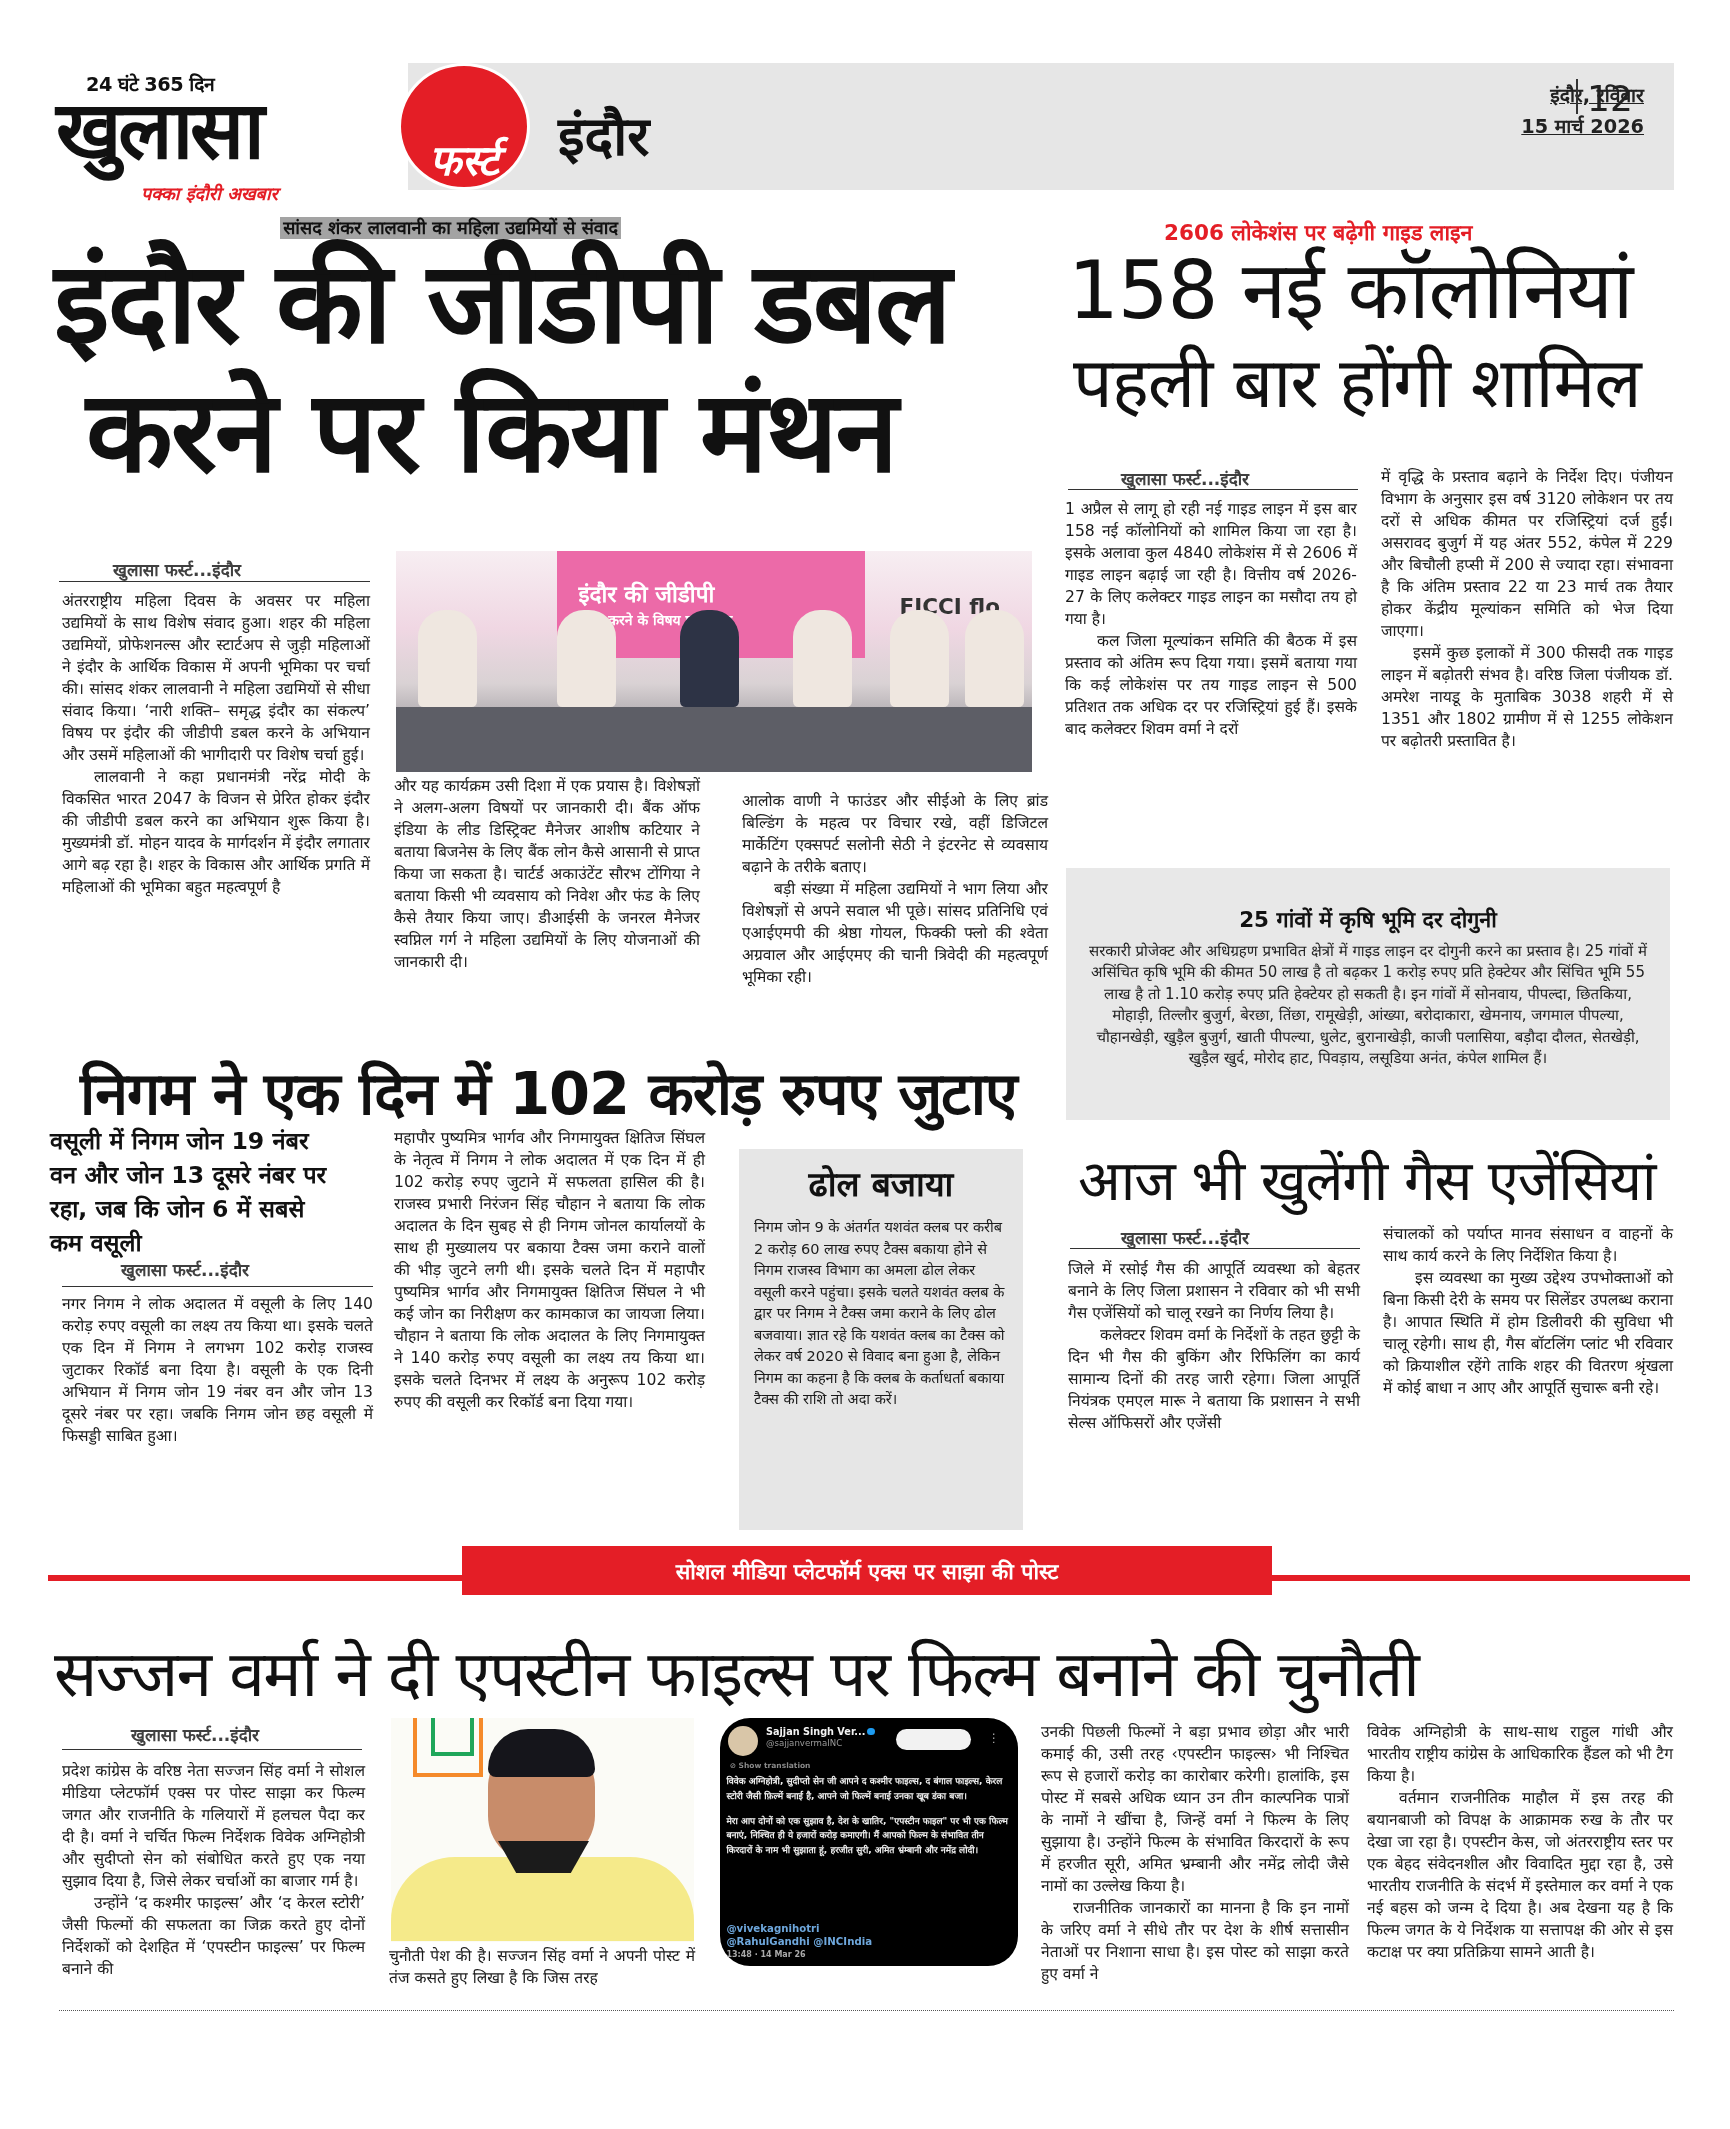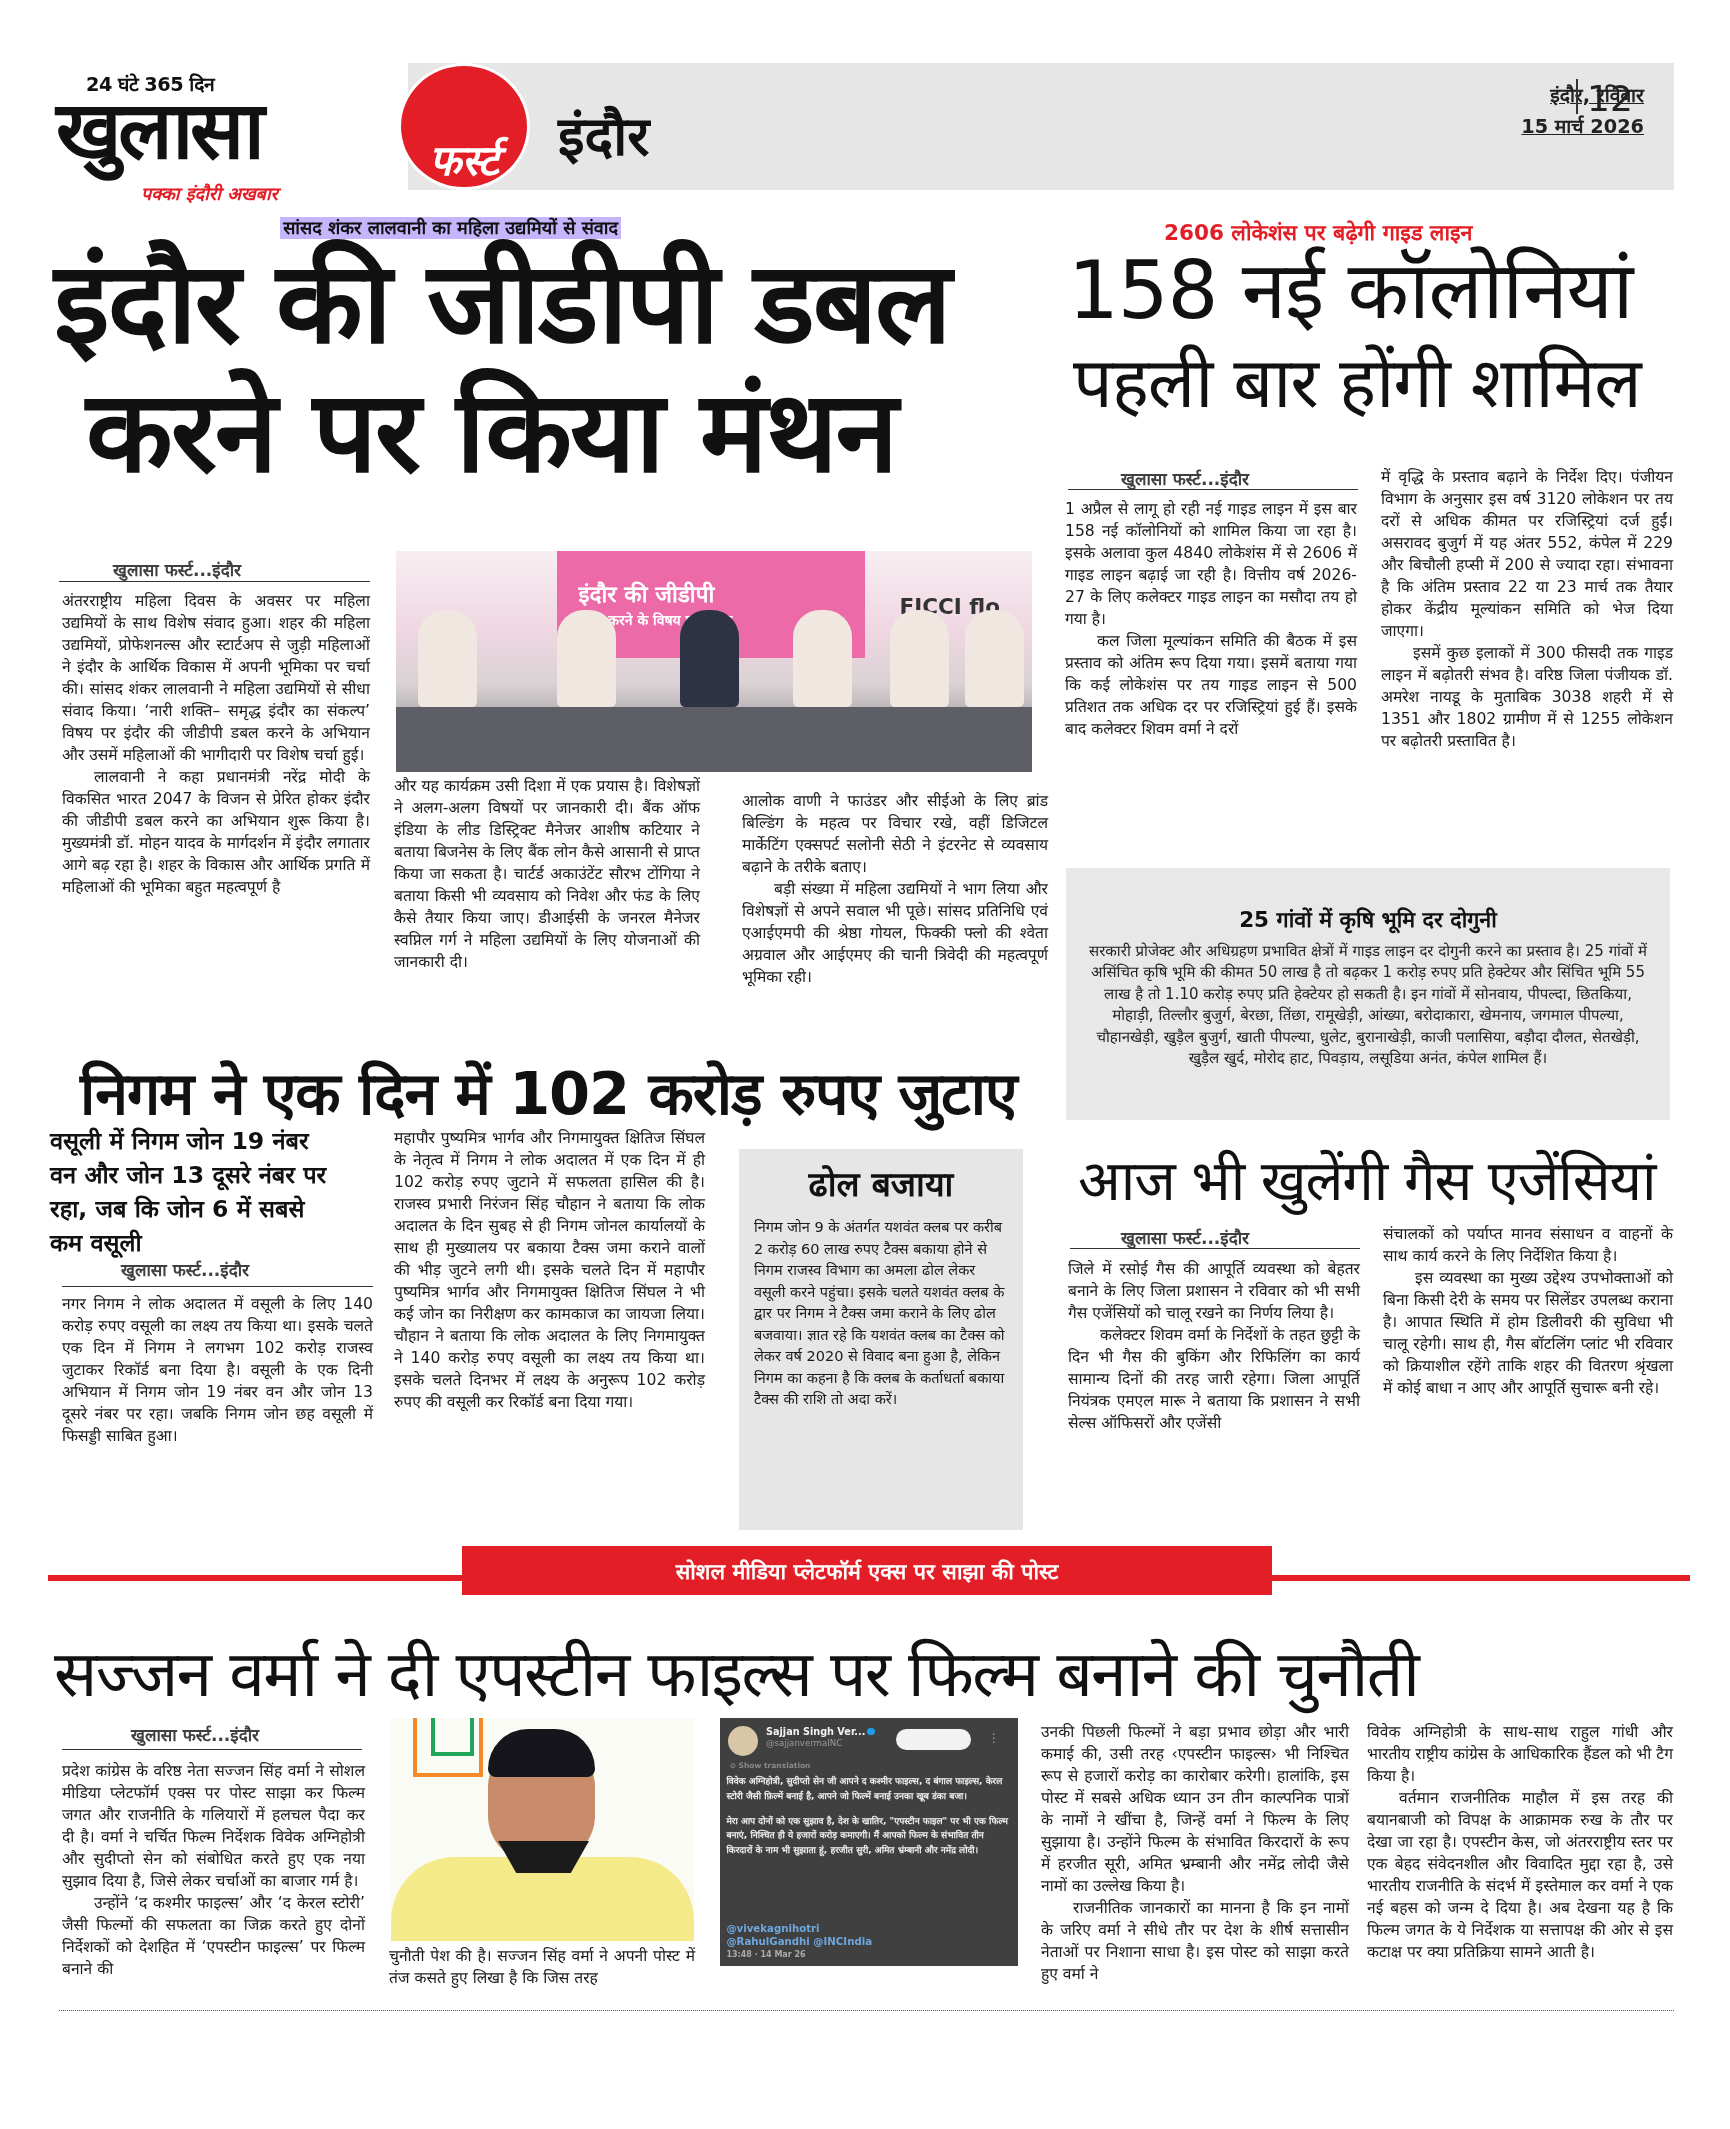--- a/index.html
+++ b/index.html
@@ -14,21 +14,21 @@
   .mast-logo { left: 56px; top: 91px; font-size: 80px; font-weight: bold; color: #111; letter-spacing: -3.2px; line-height: 1; }
   .mast-sub { left: 141px; top: 162px; font-size: 18px; font-weight: bold; color: #e41e26; font-style: italic; margin-top: 19px; }
   .mast-circle { left: 398px; top: 63px; width: 132px; height: 127px; background: #e41e26; border-radius: 50%; border: 3.2px solid #fff; display: flex; align-items: flex-end; justify-content: center; }
   .mast-circle span { color: #fff; font-size: 42px; font-weight: bold; font-style: italic; }
   .mast-city { left: 558px; top: 97px; font-size: 54px; font-weight: bold; color: #111; }
   .mast-date { right: 86px; top: 80px; text-align: right; font-size: 19.3px; font-weight: bold; line-height: 31px; color: #222; text-decoration: underline; }
   .mast-divider { left: 1576px; top: 79px; width: 1.6px; height: 35px; background: #333; }
   .mast-page { left: 1587px; top: 78px; font-size: 36px; color: #222; }
 
   
-  .kicker-yellow { left: 280px; top: 217px; height: 21.5px; padding: 0 3.2px; background: #c4b5fd; font-size: 18px; font-weight: bold; color: #111; line-height: 21.5px; }
+  .kicker-yellow { left: 280px; top: 217px; height: 21.5px; padding: 0 3.2px; background: #a3a3a3; font-size: 18px; font-weight: bold; color: #111; line-height: 21.5px; }
   .hl-gdp { left: 54px; top: 239px; width: 944px; font-size: 113px; font-weight: bold; line-height: 129px; color: #111; letter-spacing: -2.1px; }
   .byline { font-size: 17px; font-weight: bold; color: #404040; }
   .byline-rule { height: 1.1px; background: #333; }
   .col-text { font-size: 15.6px; line-height: 22px; text-align: justify; color: #1a1a1a; }
   .col-text p { text-indent: 0; }
   .col-text p + p { text-indent: 32px; }
   .photo-meeting { left: 396px; top: 551px; width: 636px; height: 221px; background: linear-gradient(180deg,#f7eef2 0%,#f0d7e3 35%,#d9d2d4 60%,#6f6f76 100%); overflow: hidden; }
   .photo-banner { position: absolute; left: 161px; top: 0; width: 308px; height: 107px; background: #ec6aa8; }
   .photo-banner-title { position: absolute; left: 21.5px; top: 27px; color: #fff; font-size: 22.5px; font-weight: bold; }
   .photo-banner-sub { position: absolute; left: 21.5px; top: 59px; color: #fff; font-size: 14px; font-weight: bold; }
@@ -58,21 +58,21 @@
   .red-kicker { left: 462px; top: 1546px; width: 810px; height: 49px; background: #e41e26; color: #fff; font-size: 21.5px; font-weight: bold; display: flex; align-items: center; justify-content: center; }
   .hl-sajjan { left: 54px; top: 1628px; font-size: 64px; color: #111; letter-spacing: -1.6px; }
   .photo-sajjan { left: 391px; top: 1718px; width: 303px; height: 224px; background: #fbfbf6; overflow: hidden; }
   .sj-frame1 { position: absolute; left: 21.5px; top: 0; width: 70px; height: 59px; border: 4.3px solid #f58a2a; border-top: none; }
   .sj-frame2 { position: absolute; left: 40px; top: 0; width: 43px; height: 38px; border: 4.3px solid #1fa65a; border-top: none; }
   .sj-head { position: absolute; left: 97px; top: 16px; width: 107px; height: 129px; border-radius: 54px 54px 48px 48px; background: #c88c6a; }
   .sj-hair { position: absolute; left: 97px; top: 10.7px; width: 107px; height: 48px; border-radius: 54px 54px 10.7px 10.7px; background: #15151b; }
   .sj-body { position: absolute; left: 0; top: 139px; width: 100%; height: 84px; background: #f5ea8a; border-radius: 64px 64px 0 0; }
   .sj-collar { position: absolute; left: 107px; top: 123px; width: 91px; height: 32px; background: #1b1b1b; clip-path: polygon(0 0,100% 0,80% 100%,20% 100%); }
 
-  .tweet { left: 720px; top: 1718px; width: 298px; height: 248px; background: #404040; color: #e8e8e8; padding: 6.4px 7.5px; }
+  .tweet { left: 720px; top: 1718px; width: 298px; height: 248px; background: #000000; color: #e8e8e8; padding: 6.4px 7.5px; border-radius: 30px; }
   .tw-avatar { position: absolute; left: 7.5px; top: 7.5px; width: 30px; height: 30px; border-radius: 50%; background: #d9c6a8; }
   .tw-name { position: absolute; left: 46px; top: 7.5px; font-size: 9.7px; font-weight: bold; color: #f2f2f2; }
   .tw-verified { display: inline-block; width: 7.5px; height: 7.5px; border-radius: 50%; background: #1d9bf0; margin-left: 2.1px; vertical-align: middle; }
   .tw-handle { position: absolute; left: 46px; top: 20.4px; font-size: 8.6px; color: #9a9a9a; }
   .tw-follow { position: absolute; left: 176px; top: 10.7px; width: 75px; height: 21.5px; border-radius: 10.7px; background: #f2f2f2; }
   .tw-more { position: absolute; left: 268px; top: 13px; font-size: 11.8px; color: #aaa; }
   .tw-translate { position: absolute; left: 9.7px; top: 43px; font-size: 7.5px; color: #8a8a8a; font-weight: bold; }
   .tw-body { position: absolute; left: 6.4px; top: 56px; width: 284px; font-size: 9px; line-height: 14.5px; color: #eee; font-weight: bold; }
   .tw-body p + p { margin-top: 10.7px; }
   .tw-tags { position: absolute; left: 6.4px; top: 204px; font-size: 10.2px; line-height: 13px; color: #6ea7dc; font-weight: bold; }

